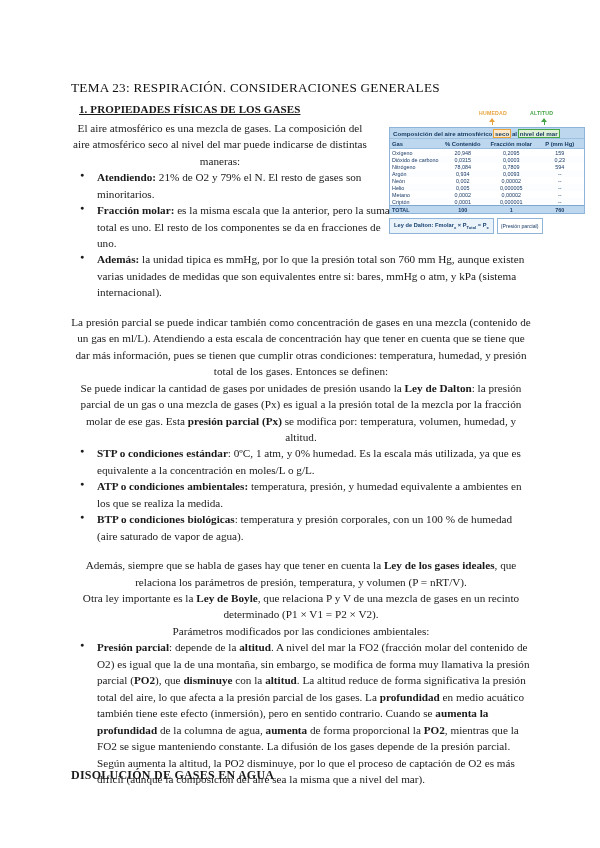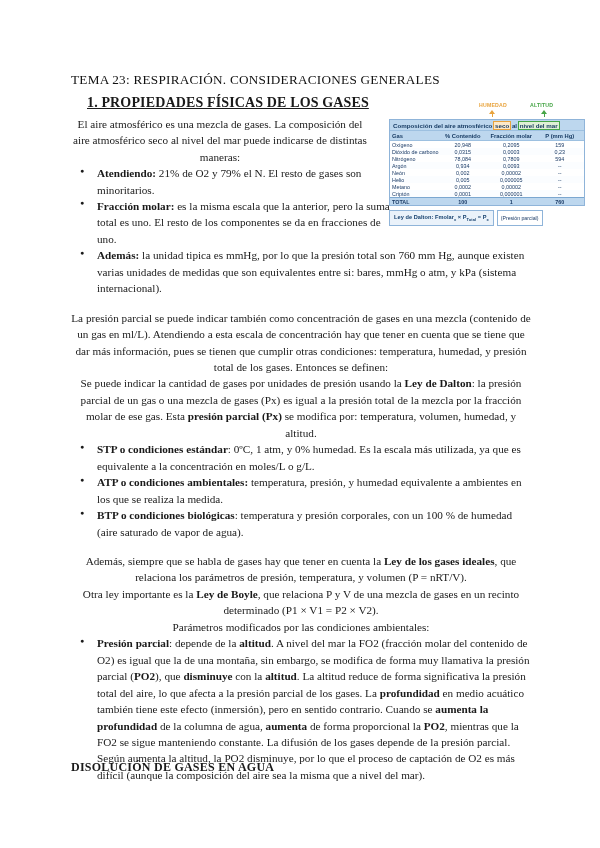--- a/index.html
+++ b/index.html
@@ -10,21 +10,21 @@
   body {
     width: 600px;
     height: 848px;
     font-family: "Liberation Serif", "DejaVu Serif", serif;
     color: #1a1a1a;
     position: relative;
     overflow: hidden;
   }
   .page {
     position: absolute;
-    left: 0; top: 8px;
+    left: 0; top: 16px;
     width: 600px;
     height: 648px;
     background: #fff;
   }
   .content {
     position: absolute;
     left: 71px;
     top: 64px;
     width: 460px;
   }
@@ -32,24 +32,24 @@
   
   .doc-title {
     font-size: 13.2px;
     font-weight: normal;
     letter-spacing: 0.02em;
     margin: 0 0 5px 0;
     line-height: 1.25;
     color: #111;
   }
   .section-title {
-    font-size: 14px;
+    font-size: 11px;
     font-weight: bold;
     text-decoration: underline;
-    margin: 0 0 4px 16px;
+    margin: 0 0 4px 8px;
     line-height: 1.3;
     letter-spacing: 0.01em;
   }
   .bottom-title {
     font-size: 12px;
     font-weight: bold;
     letter-spacing: 0.02em;
     margin: 0;
   }
 

